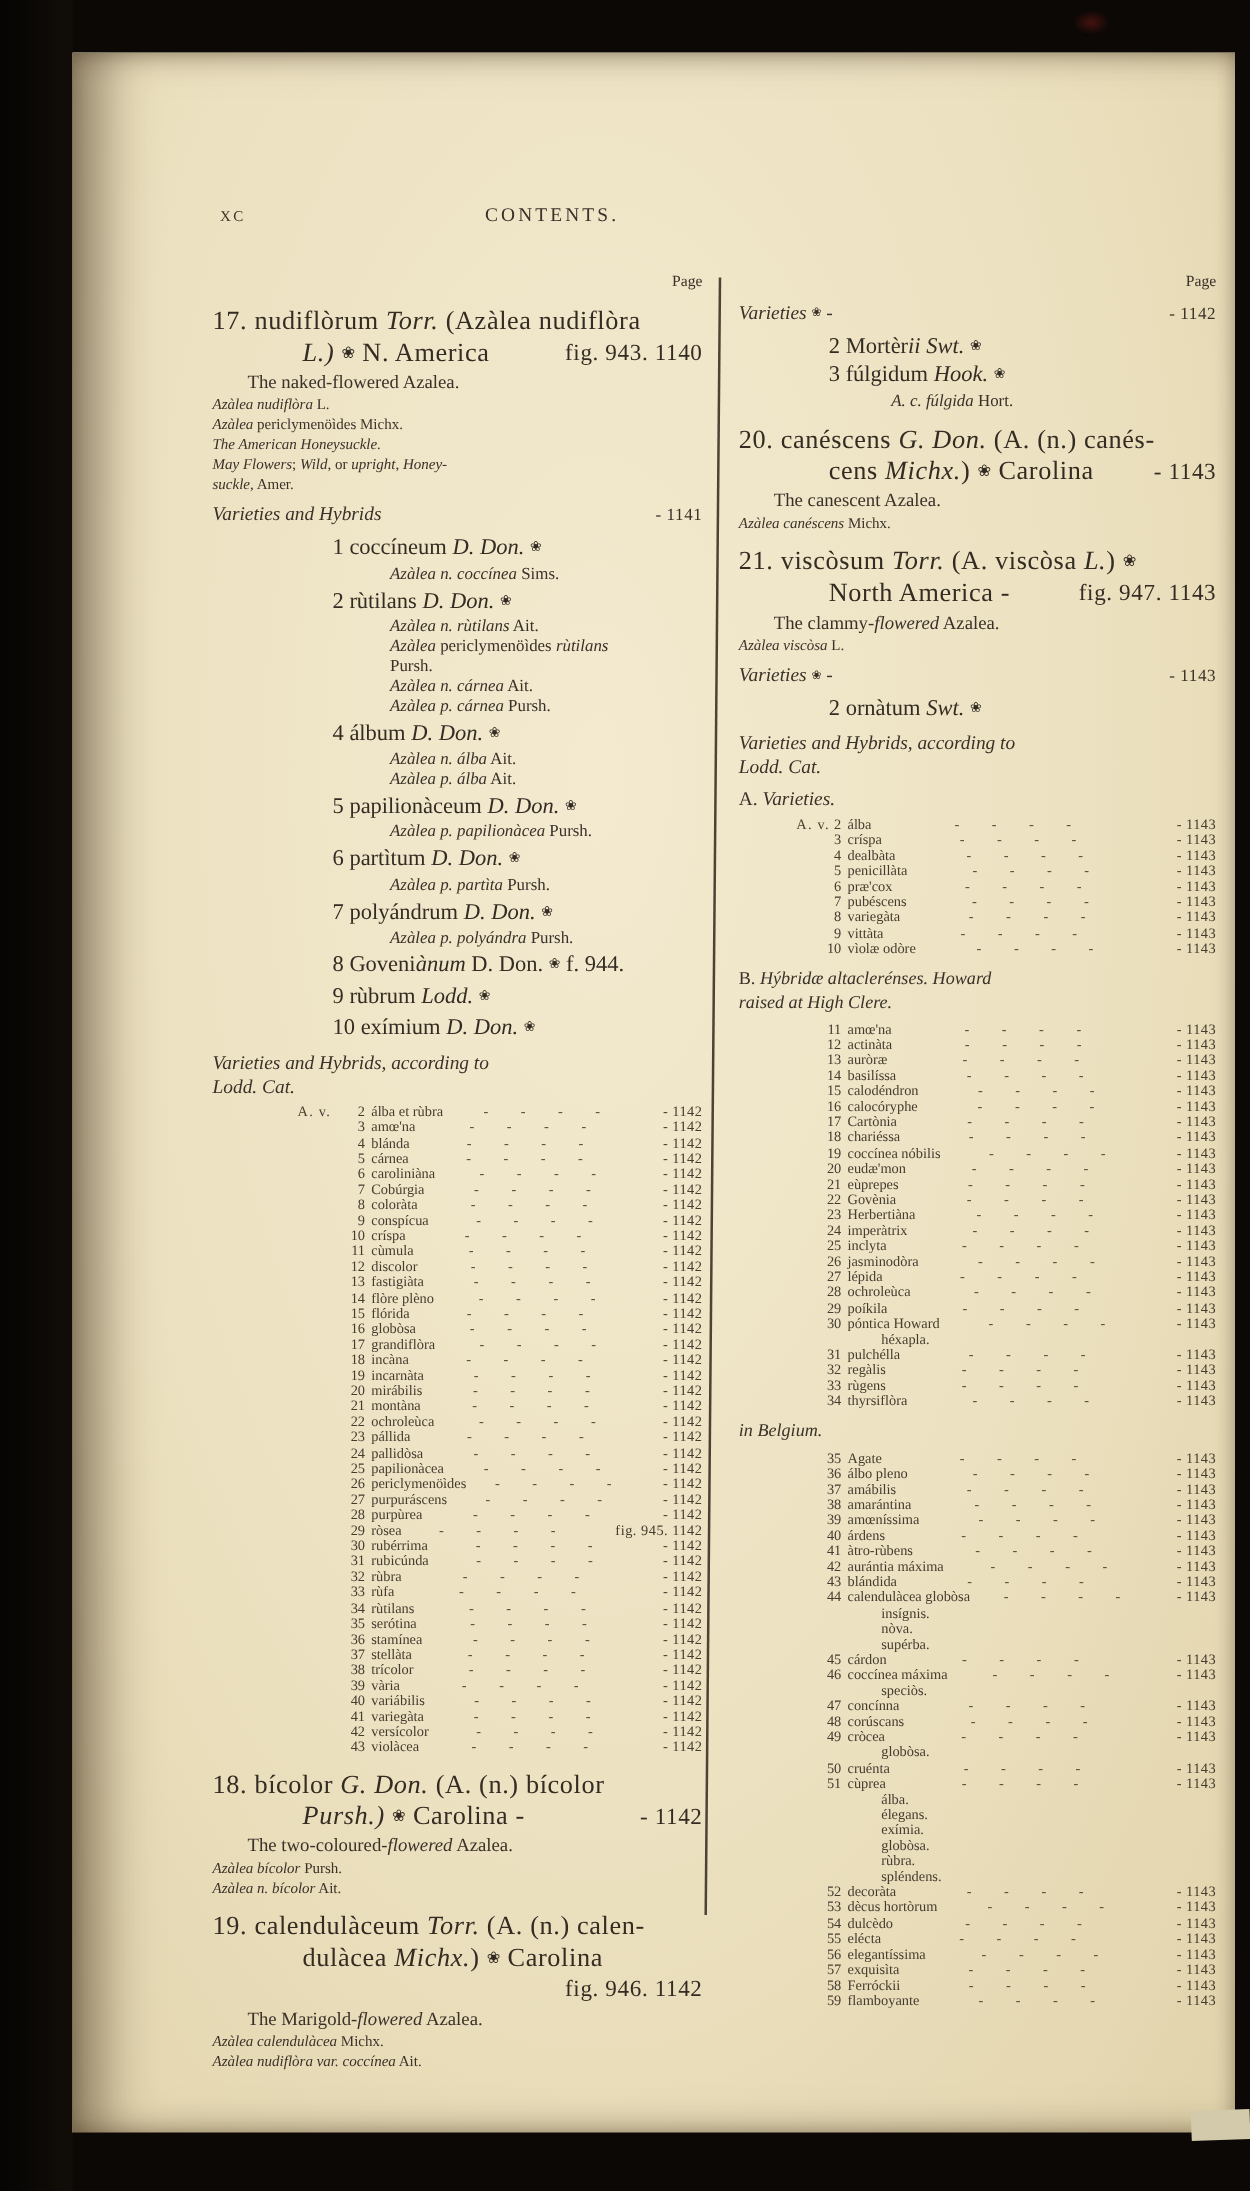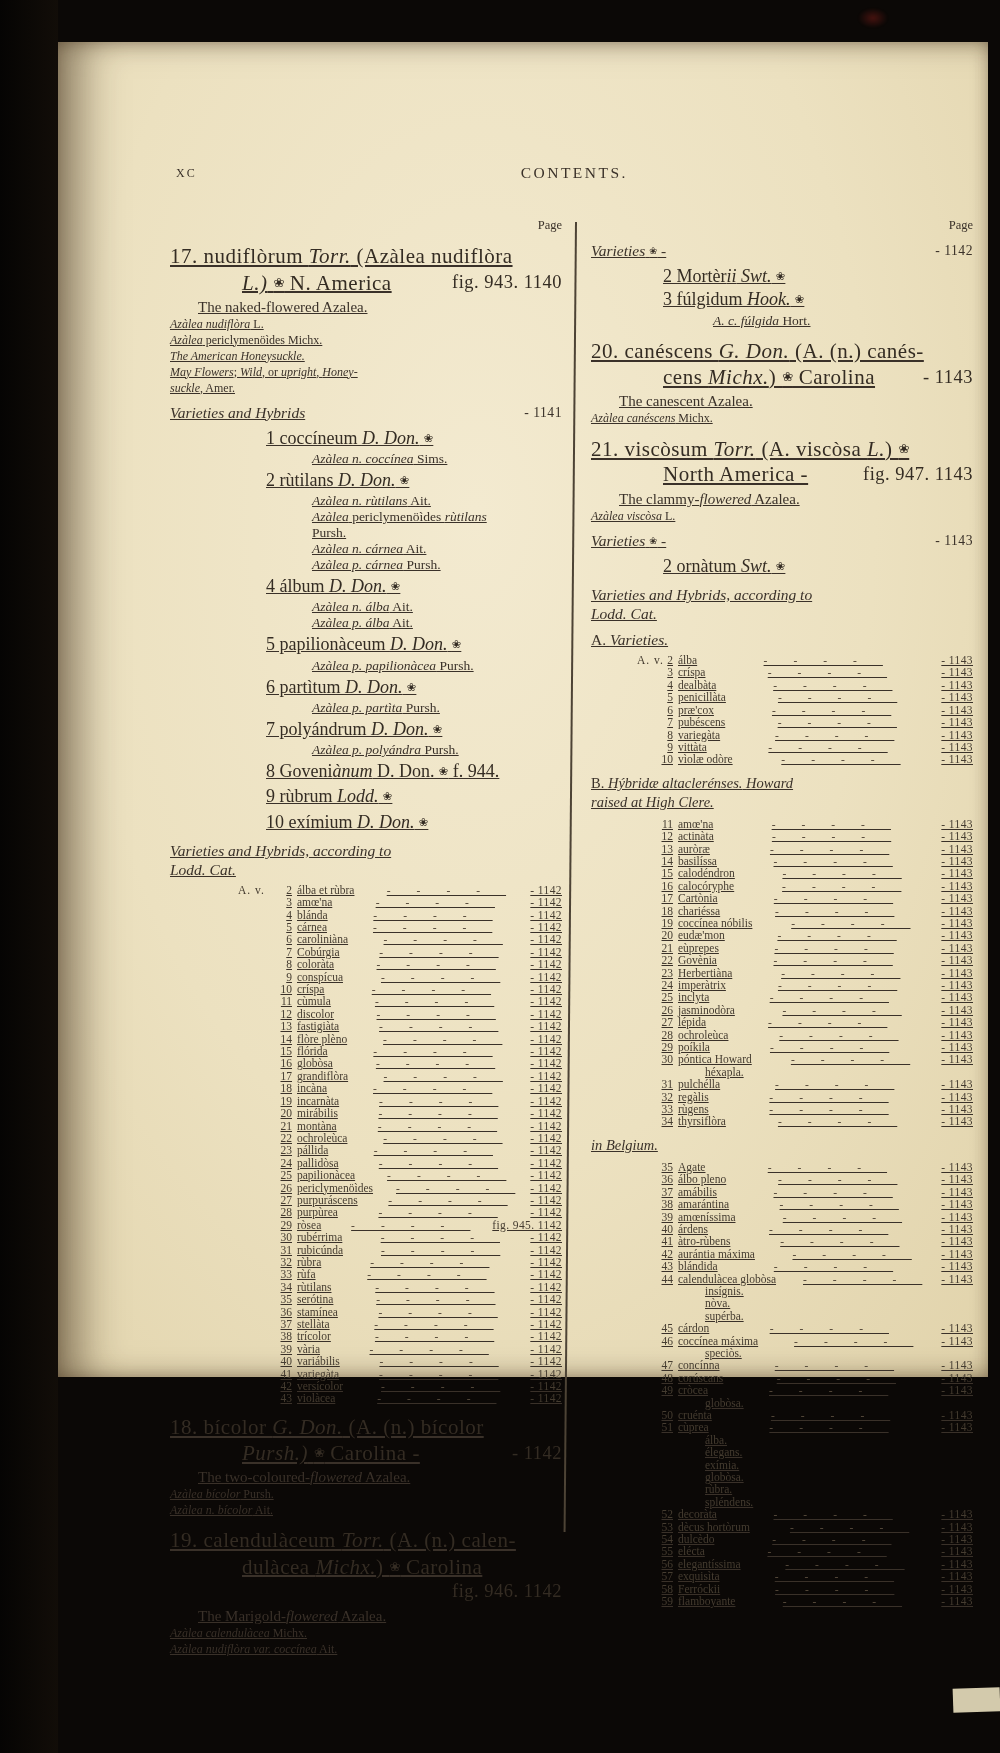--- a/index.html
+++ b/index.html
@@ -4,44 +4,44 @@
 <style>
   html,body{margin:0;padding:0;}
   body{
     width:1000px;height:1753px;
     background:#0b0806;
     position:relative;
     font-family:"Liberation Serif","DejaVu Serif",serif;
     overflow:hidden;
   }
   #book-page{
-    position:absolute;left:58px;top:42px;width:930px;height:1335px;
+    position:absolute;left:58px;top:42px;width:930px;height:1664px;
     background:radial-gradient(ellipse at 45% 35%, #f3ead0 0%, #ece1c0 55%, #e1d3ab 100%);
     box-shadow:inset 38px 0 46px -18px rgba(46,28,10,0.55),
                inset -8px 0 18px -8px rgba(46,28,10,0.25),
                inset 0 10px 22px -12px rgba(46,28,10,0.4),
                inset 0 -10px 22px -12px rgba(46,28,10,0.35);
     color:#3a3129;
   }
   
   .folio{position:absolute;left:118px;top:120px;font-size:17px;letter-spacing:2px;font-variant:small-caps;}
-  .running-title{position:absolute;left:330px;top:122px;width:240px;text-align:right;font-size:15.5px;letter-spacing:2.5px;}
+  .running-title{position:absolute;left:330px;top:122px;width:240px;text-align:left;font-size:15.5px;letter-spacing:2.5px;}
   .page-label{position:absolute;top:176px;font-size:12.5px;}
   .page-label.left{left:112px;width:392px;text-align:right;}
   .page-label.right{left:533px;width:382px;text-align:right;}
   
   .col{position:absolute;top:192px;}
   #col-left{left:112px;width:392px;}
   #col-right{left:533px;width:382px;}
   #column-divider{
     position:absolute;left:517px;top:180px;height:1310px;width:1.6px;
     background:#4d4335;transform:rotate(0.5deg);transform-origin:top center;
   }
   
-  .blk{position:relative;text-decoration:underline;}
+  .blk{position:relative;}
   .blk.h1{margin:10px 0 3px;}
   .ln-h1{font-size:21px;line-height:25.5px;margin-left:72px;position:relative;min-height:25px;letter-spacing:0.5px;color:#342c23;}
   .ln-h1.first{margin-left:0;}
   .ln-desc{font-size:15px;line-height:17px;margin-left:28px;}
   .ln-syn{font-size:12px;line-height:16px;}
   .ln-synv{font-size:13.5px;line-height:16px;}
   #col-left .ln-synv{margin-left:142px;}
   #col-right .ln-synv{margin-left:122px;}
   .blk.v{margin:2px 0 1px;}
   .ln-v{font-size:18px;line-height:22.5px;margin-left:96px;color:#342c23;}

